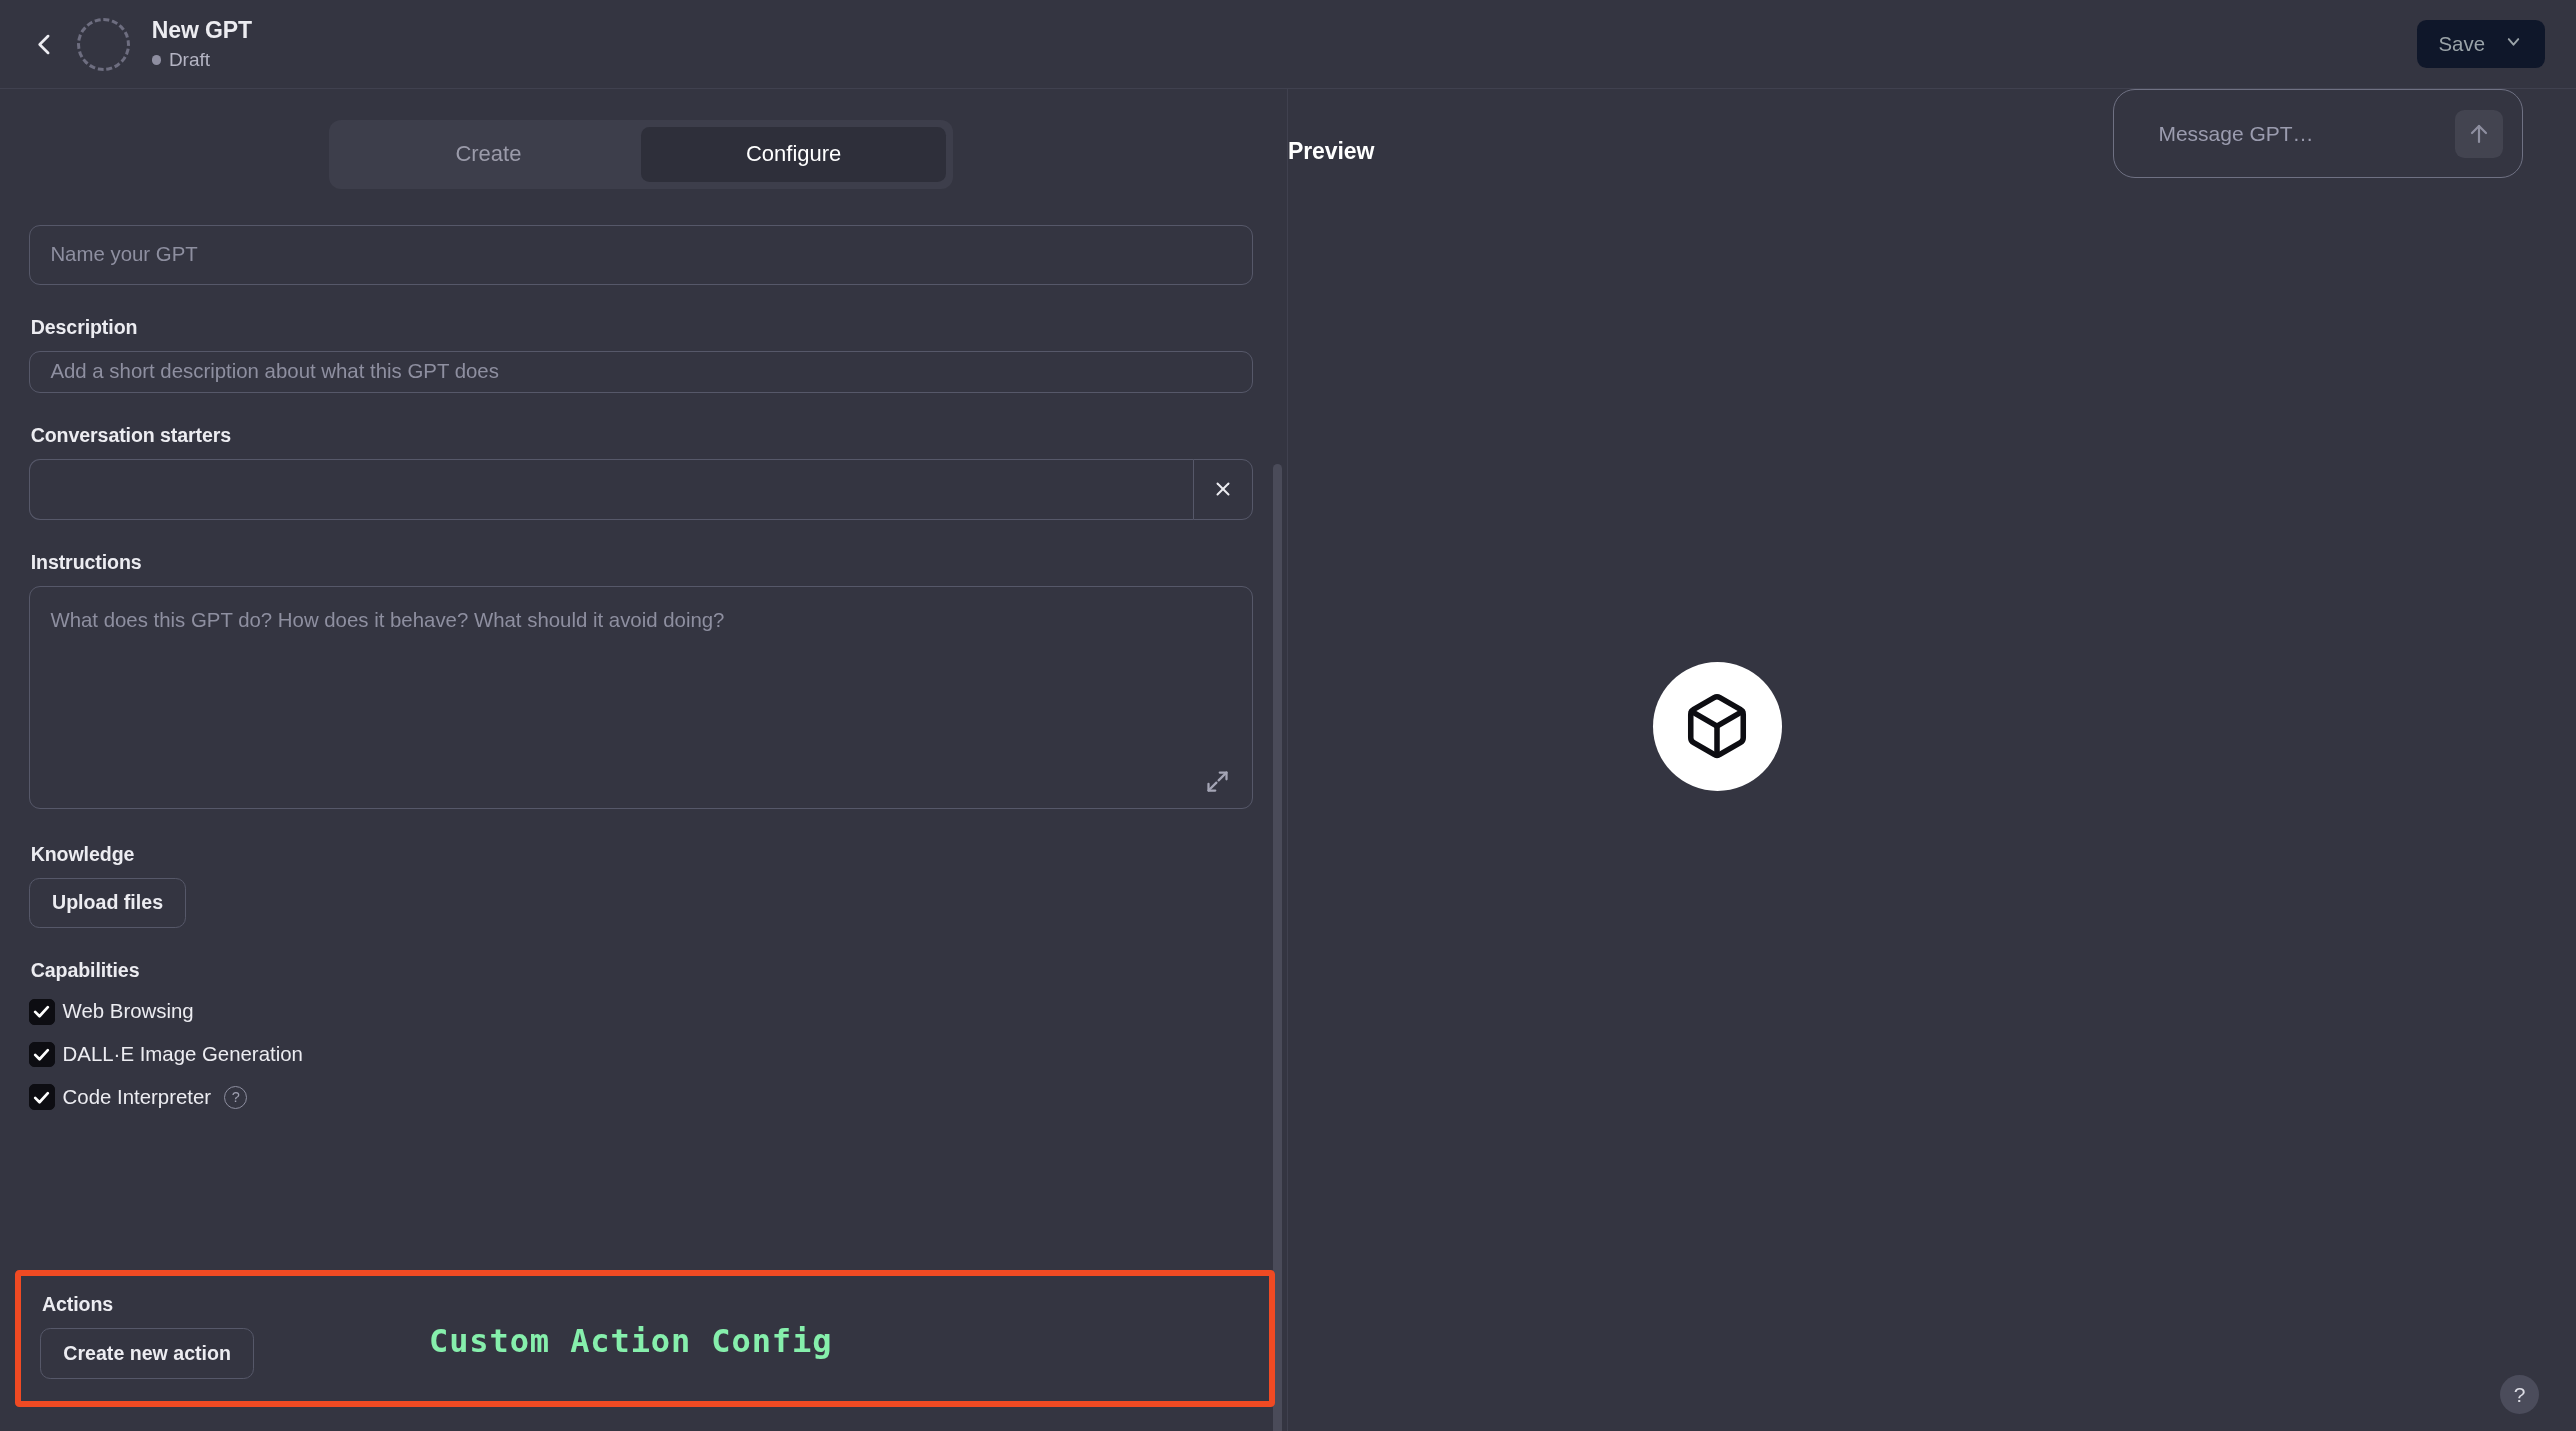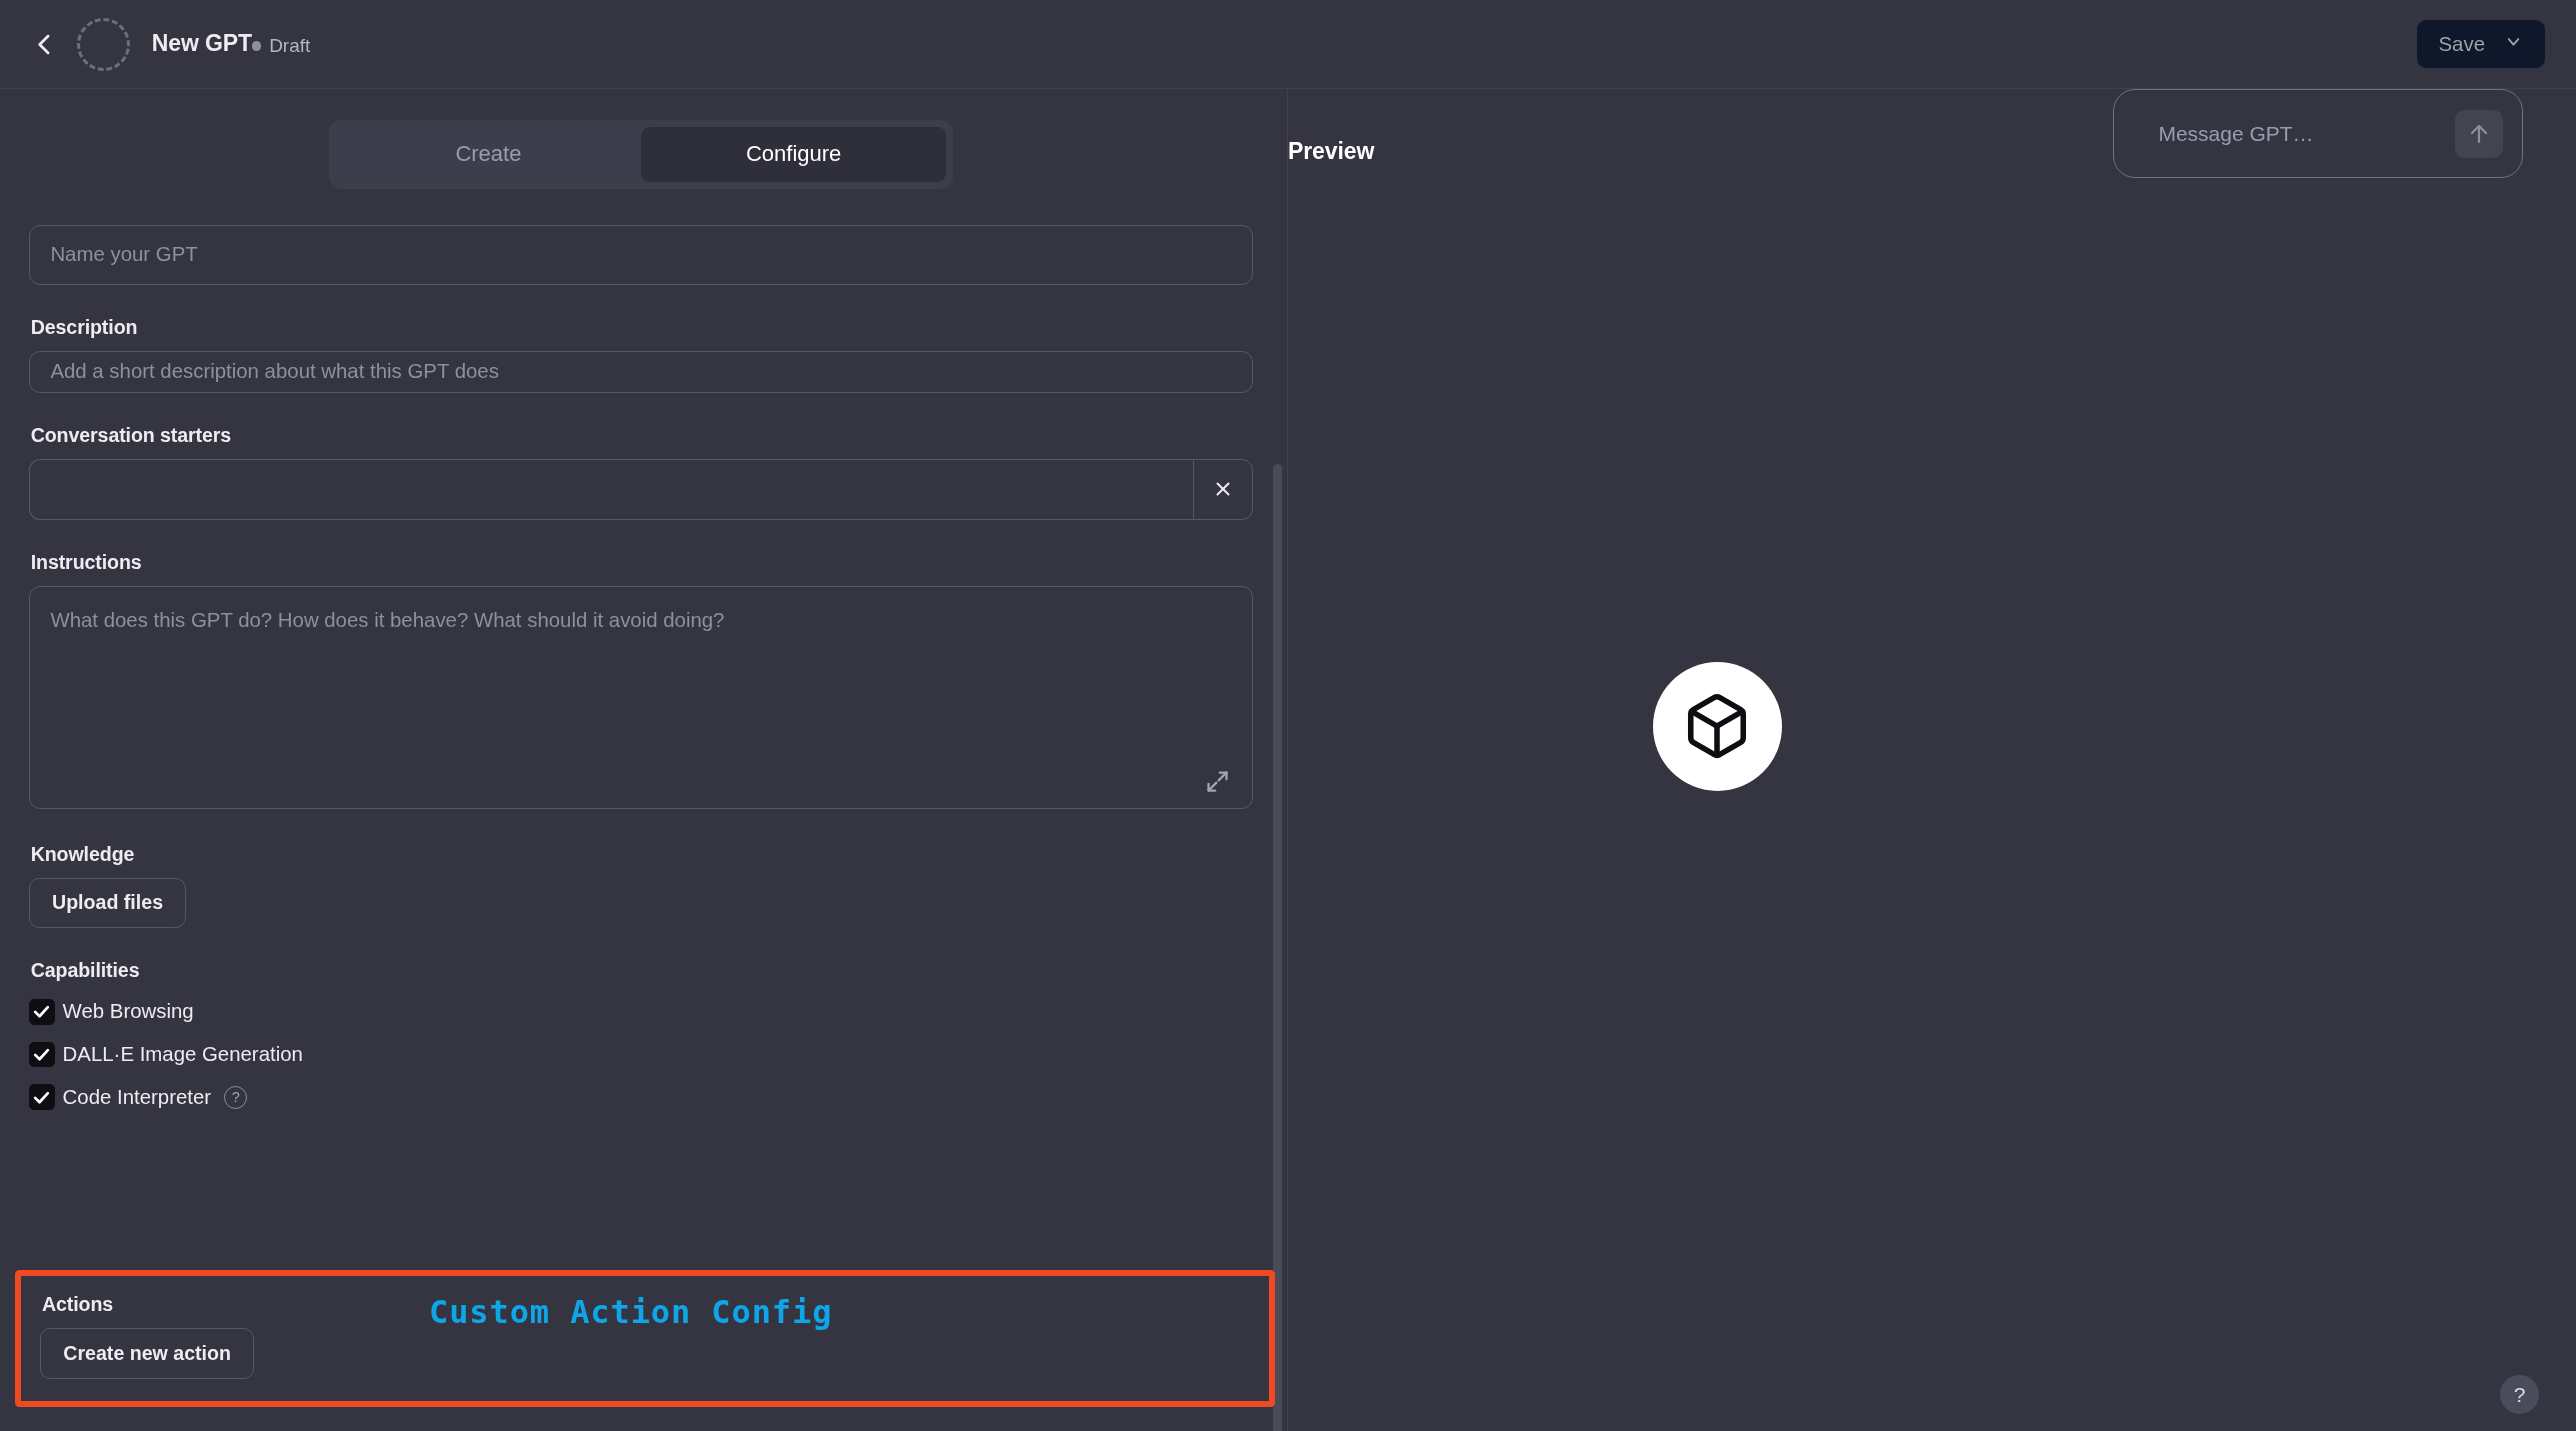--- a/index.html
+++ b/index.html
@@ -24,21 +24,21 @@
     display: flex; align-items: center; justify-content: center;
     cursor: pointer; color: #ececf1;
   }
   .gpt-avatar {
     width: 53px; height: 53px; flex: 0 0 53px;
     border-radius: 50%;
     border: 3.4px dashed #6e6e80;
     margin-left: 6.8px;
     cursor: pointer;
   }
-  .title-wrap { margin-left: 22px; display: flex; justify-content: center; }
+  .title-wrap { margin-left: 22px; display: flex; flex-direction: column; justify-content: center; }
   .gpt-title { font-size: 23px; font-weight: 600; color: #ececf1; line-height: 1.2; letter-spacing: -0.1px; }
   .gpt-status { display: flex; align-items: center; gap: 7.7px; margin-top: 4.3px; }
   .status-dot { width: 9.4px; height: 9.4px; border-radius: 50%; background: #8e8ea0; }
   .status-text { font-size: 19px; color: #b4b4c3; }
   .spacer { flex: 1; }
   .save-btn {
     display: flex; align-items: center; gap: 19px;
     background: #0f172a; color: #9aa3a8;
     border: none; border-radius: 9.4px;
     padding: 12px 22px; font-size: 20.4px; font-weight: 400;
@@ -149,22 +149,22 @@
     left: 15.3px; right: 12px;
     bottom: 24px;
     border: 6px solid #f04a23;
     border-radius: 4.3px;
     padding: 17px 22px 22px 19px;
     display: flex; align-items: flex-start;
   }
   .actions-col { display: flex; flex-direction: column; }
   .annot-text {
     font-family: "DejaVu Sans Mono", "Liberation Mono", monospace;
-    font-size: 32px; font-weight: 700; color: #0ea5e9;
-    margin-left: 175px; 
+    font-size: 32px; font-weight: 700; color: #86efac;
+    margin-left: 175px; margin-top: 29px;
     letter-spacing: 0.9px; white-space: nowrap;
   }
 
   
   .scrollbar-track {
     position: absolute; right: 5.1px; top: 375px;
     width: 8.5px; height: 1014px;
     background: #4a4b59; border-radius: 5.1px;
   }
 

